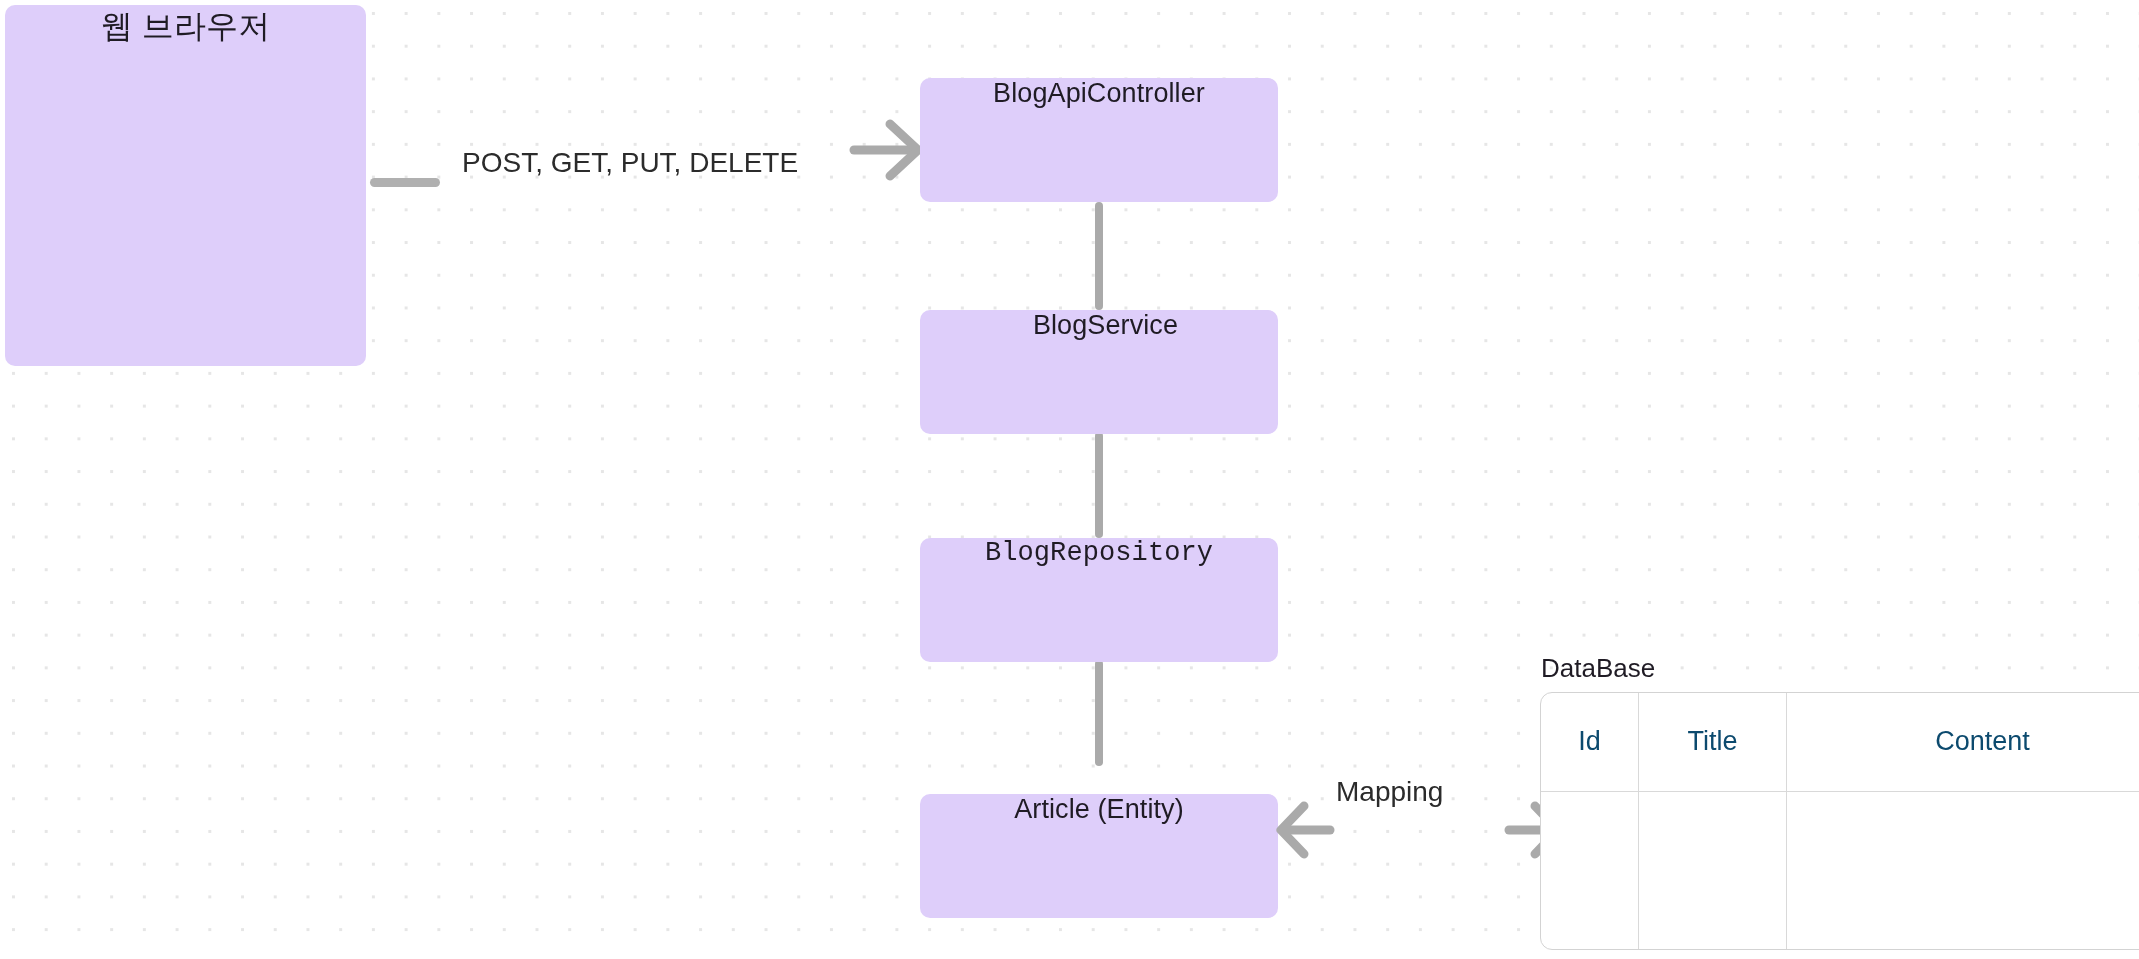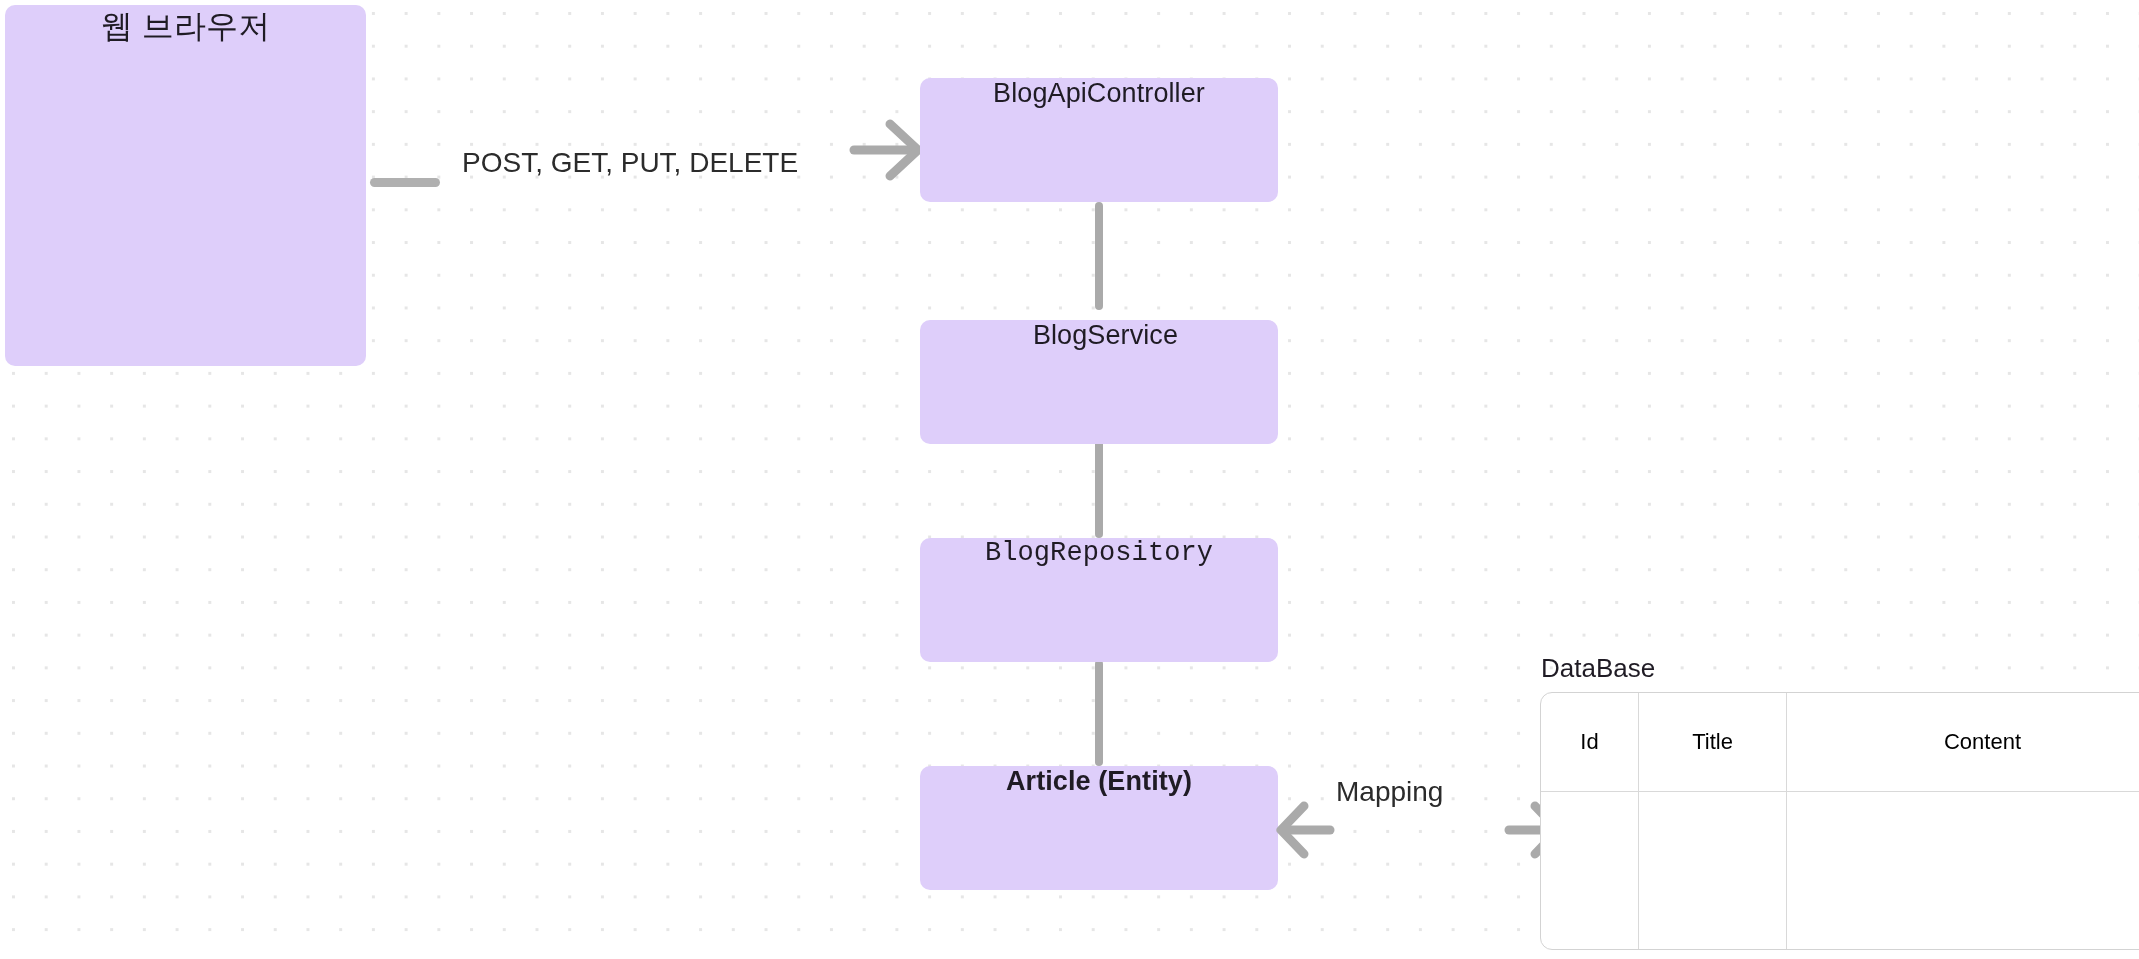--- a/index.html
+++ b/index.html
@@ -40,23 +40,23 @@
     font-size: 32px;
   }
 
   .node-col {
     left: 920px;
     width: 358px;
     height: 124px;
   }
 
   .n-controller { top: 78px; }
-  .n-service    { top: 320px; padding-left: 13px; }
+  .n-service    { top: 310px; padding-left: 13px; }
   .n-repository { top: 538px; font-family: Liberation Mono, monospace; }
-  .n-entity     { top: 766px; font-weight: bold; }
+  .n-entity     { top: 794px; }
 
   
   .vline {
     position: absolute;
     left: 1095px;
     width: 8px;
     background: #aaaaaa;
     border-radius: 4px;
   }
   .v1 { top: 202px; height: 108px; }
@@ -121,22 +121,22 @@
   }
   .db-table table {
     border-collapse: collapse;
     width: 100%;
     height: 100%;
     table-layout: fixed;
   }
   .db-table th, .db-table td {
     border: 1px solid #d9d9d9;
     font-weight: normal;
-    font-size: 22px;
-    color: #000000;
+    font-size: 27px;
+    color: #0c4a6e;
     text-align: center;
     vertical-align: middle;
   }
   .db-table th:first-child, .db-table td:first-child { border-left: none; }
   .db-table tr:first-child th { border-top: none; }
   .db-table tr:last-child td { border-bottom: none; }
   .db-table th.col-id    { width: 95px; }
   .db-table th.col-title { width: 145px; }
   .db-table thead tr { height: 98px; }
 </style>

